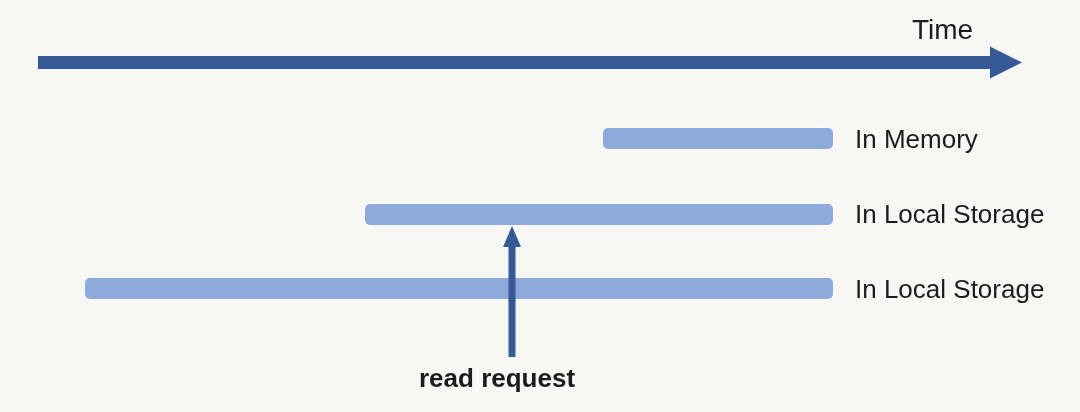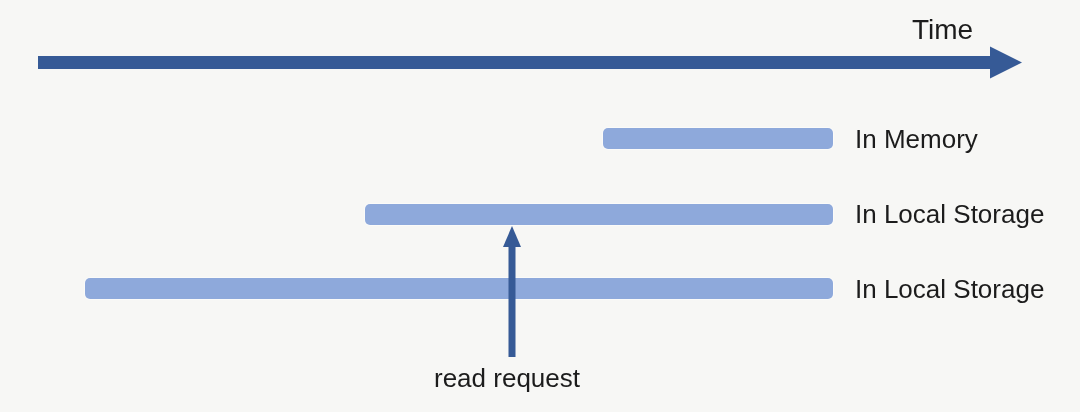--- a/index.html
+++ b/index.html
@@ -40,23 +40,23 @@
     font-size: 26px; line-height: 30px;
     white-space: nowrap;
   }
   .row-label.memory { top: 124px; }
   .row-label.local  { top: 199px; }
   .row-label.shared { top: 274px; }
 
   .read-arrow-svg { left: 502px; top: 226px; }
   .annotation {
     left: 419px; top: 363px; width: 176px;
-    text-align: center;
     font-size: 26px; line-height: 30px;
     white-space: nowrap;
+    font-weight: bold;
   }
 
   .watermark { left: 906px; top: 364px; width: 170px; height: 46px; }
   .wm-icon { position: absolute; left: 2px; top: 2px; opacity: 0.9; }
   .wm-text {
     position: absolute; left: 59px; top: 13px;
     font-size: 23px; line-height: 26px;
     font-weight: 600;
     color: #3c3c3c;
     white-space: nowrap;

